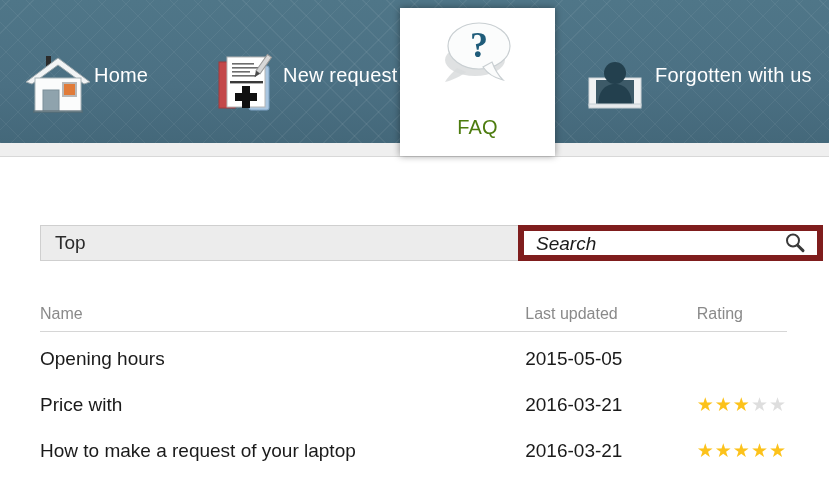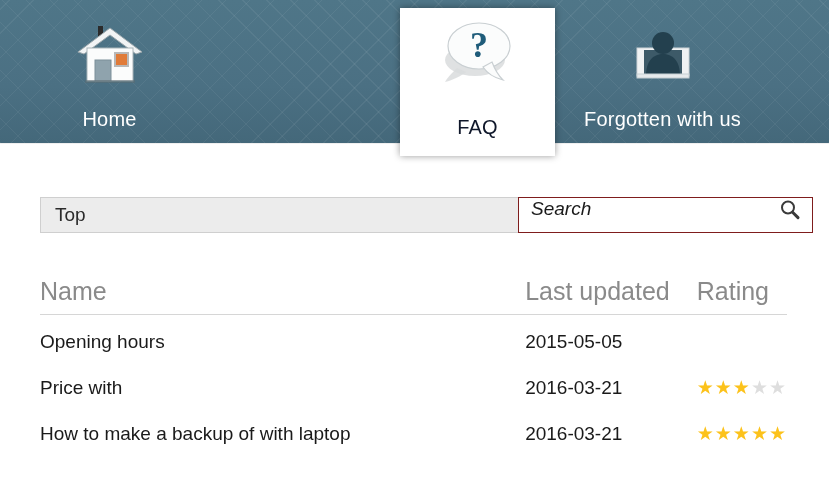--- a/index.html
+++ b/index.html
@@ -41,26 +41,25 @@
     border-bottom: 1px solid #d8d8d8;
     box-sizing: border-box;
   }
 
   .nav-item {
     position: absolute;
     top: 0;
     height: 143px;
     width: 175px;
     display: flex;
-    flex-direction: column;
+    flex-direction: row;
     align-items: center;
     justify-content: flex-start;
     cursor: pointer;
     z-index: 3;
-    gap: 16px;
   }
   .nav-icon {
     margin-top: 22px;
     height: 62px;
     display: flex;
     align-items: center;
     justify-content: center;
   }
   .nav-label {
     margin-top: 8px;
@@ -79,26 +78,26 @@
     height: 148px;
     background: #ffffff;
     box-shadow: 0 0 7px rgba(0,0,0,0.40);
     z-index: 4;
     display: flex;
     flex-direction: column;
     align-items: center;
     cursor: pointer;
   }
   #tab-faq .nav-icon { margin-top: 14px; }
-  #tab-faq .nav-label { color: #0f172a; margin-top: 32px; }
+  #tab-faq .nav-label { color: #4d7c0f; margin-top: 32px; }
 
   
   #content {
     position: absolute;
-    left: 0; top: 144px;
+    left: 0; top: 172px;
     width: 829px;
     height: 280px;
     background: #ffffff;
     text-decoration: underline;
   }
 
   #crumbrow {
     position: absolute;
     left: 40px;
     top: 53px;
@@ -114,24 +113,24 @@
     box-sizing: border-box;
     display: flex;
     align-items: center;
     padding-left: 14px;
     font-size: 19px;
     color: #2b2b2b;
   }
   #searchbox {
     flex: 1 1 auto;
     background: #ffffff;
-    border: 1px solid #7f1d1d;
+    border: 6px solid #7f1d1d;
     box-sizing: border-box;
     display: flex;
-    align-items: flex-start;
+    align-items: flex-end;
     padding: 0 10px 0 12px;
   }
   #search-input {
     flex: 1 1 auto;
     border: none;
     outline: none;
     font-family: "Liberation Sans", sans-serif;
     font-size: 19px;
     font-style: italic;
     color: #1a1a1a;
@@ -148,21 +147,21 @@
   
   #faq-table {
     position: absolute;
     left: 40px;
     top: 133px;
     width: 747px;
     border-collapse: collapse;
   }
   #faq-table th {
     font-weight: normal;
-    font-size: 25px;
+    font-size: 16px;
     color: #8a8a8a;
     text-align: left;
     padding: 0 0 8px 0;
     border-bottom: 1px solid #d6d6d6;
   }
   #faq-table td {
     font-size: 19px;
     color: #1a1a1a;
     text-align: left;
     padding: 14px 0 6px 0;
@@ -188,20 +187,44 @@
         <polygon points="36,6 68,30 62,32 36,13 10,32 4,30" fill="#f2f4f5" stroke="#9aa6ab" stroke-width="1"></polygon>
         <rect x="13" y="26" width="46" height="33" fill="#fbfcfc" stroke="#a8b3b8" stroke-width="1"></rect>
         <rect x="41" y="31" width="13" height="13" fill="#e07b39" stroke="#b8b8b8" stroke-width="2"></rect>
         <rect x="21" y="38" width="16" height="21" fill="#8fa3ad" stroke="#7c8f99" stroke-width="1"></rect>
         <rect x="11" y="58" width="50" height="3" fill="#5c6b72" opacity="0.5"></rect>
       </svg>
     </span>
     <span class="nav-label">Home</span>
   </div>
 
+  <div class="nav-item" style="left:205px;">
+    <span class="nav-icon">
+      <svg width="78" height="62" viewBox="0 0 78 62">
+        <rect x="14" y="10" width="16" height="46" fill="#c4484a" stroke="#a33a3c" stroke-width="1"></rect>
+        <rect x="44" y="14" width="20" height="44" rx="2" fill="#a9c6e0" stroke="#7ca2c4" stroke-width="1"></rect>
+        <rect x="22" y="5" width="38" height="50" fill="#ffffff" stroke="#b5b5b5" stroke-width="1"></rect>
+        <g fill="#6d6d6d">
+          <rect x="27" y="11" width="22" height="1.6"></rect>
+          <rect x="27" y="15" width="26" height="1.6"></rect>
+          <rect x="27" y="19" width="18" height="1.6"></rect>
+          <rect x="27" y="23" width="24" height="1.6"></rect>
+        </g>
+        <g fill="#3a3a3a">
+          <rect x="25" y="29" width="33" height="2.4" stroke-dasharray="2 2"></rect>
+        </g>
+        <polygon points="37,34 45,34 45,41 52,41 52,49 45,49 45,56 37,56 37,49 30,49 30,41 37,41" fill="#101010"></polygon>
+        <g transform="rotate(35 58 14)">
+          <rect x="55" y="2" width="5" height="20" fill="#d8d8d8" stroke="#9a9a9a" stroke-width="1"></rect>
+          <polygon points="55,22 60,22 57.5,28" fill="#4a4a4a"></polygon>
+        </g>
+      </svg>
+    </span>
+    <span class="nav-label">New request</span>
+  </div>
 
   <div class="nav-item" style="left:575px;">
     <span class="nav-icon">
       <svg width="80" height="62" viewBox="0 0 80 62">
         <rect x="14" y="26" width="52" height="28" fill="#f0f2f3" stroke="#cdd4d7" stroke-width="1"></rect>
         <rect x="21" y="28" width="38" height="26" fill="#3d5a68"></rect>
         <circle cx="40" cy="21" r="11" fill="#23404e"></circle>
         <path d="M23 54 C23 38 31 32 40 32 C49 32 57 38 57 54 Z" fill="#23404e"></path>
         <rect x="14" y="52" width="52" height="4" fill="#e6eaec" stroke="#c6cfd3" stroke-width="1"></rect>
       </svg>
@@ -255,20 +278,20 @@
           <td class="col-name row-link">Opening hours</td>
           <td class="col-date">2015-05-05</td>
           <td class="col-rating"></td>
         </tr>
         <tr>
           <td class="col-name row-link">Price with</td>
           <td class="col-date">2016-03-21</td>
           <td class="col-rating"><span class="stars"><span class="star-on">★</span><span class="star-on">★</span><span class="star-on">★</span><span class="star-off">★</span><span class="star-off">★</span></span></td>
         </tr>
         <tr>
-          <td class="col-name row-link">How to make a backup of with laptop</td>
+          <td class="col-name row-link">How to make a request of your laptop</td>
           <td class="col-date">2016-03-21</td>
           <td class="col-rating"><span class="stars"><span class="star-on">★</span><span class="star-on">★</span><span class="star-on">★</span><span class="star-on">★</span><span class="star-on">★</span></span></td>
         </tr>
       </tbody>
   </table>
 
 </div>
 
 </body></html>

